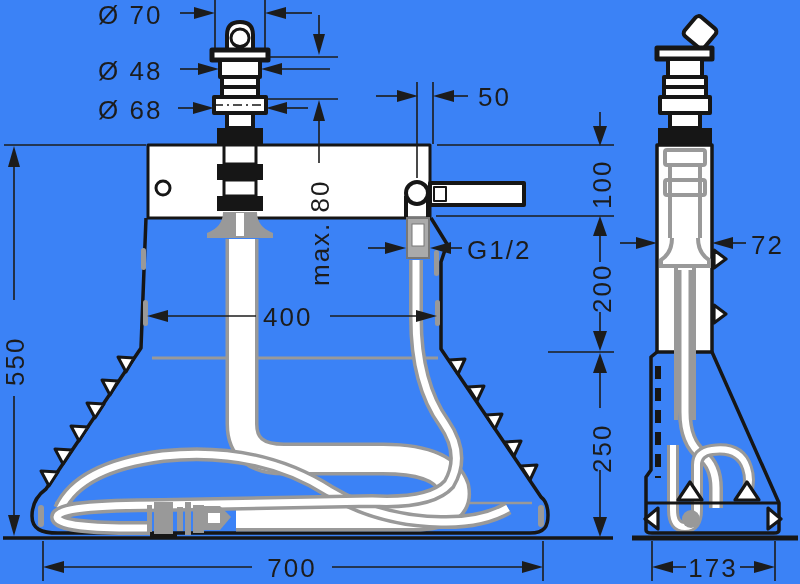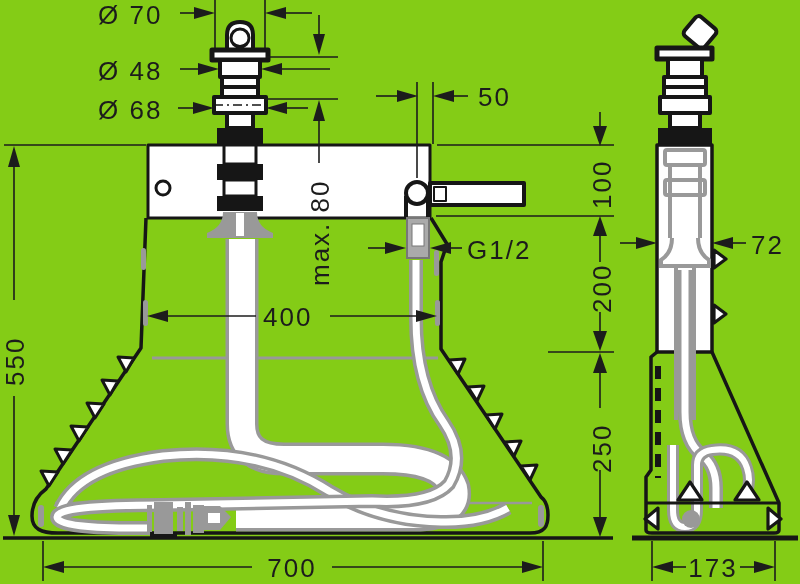--- a/index.html
+++ b/index.html
@@ -1,16 +1,16 @@
 <!DOCTYPE html>
 <html><head>
 <meta charset="utf-8">
 <style>
   html,body{margin:0;padding:0;background:#fff;}
-  .canvas{position:relative;width:800px;height:584px;background:#84cc16;overflow:hidden;}
+  .canvas{position:relative;width:800px;height:584px;background:#3b82f6;overflow:hidden;}
   svg{display:block;}
   .dim-text{font-family:"Liberation Sans",sans-serif;font-size:26px;letter-spacing:2px;fill:#1c1c1c;}
   .ln{stroke:#1c1c1c;stroke-width:1.6;fill:none;}
   .arrow{fill:#1c1c1c;stroke:none;}
   .outline{stroke:#161616;fill:none;stroke-linejoin:round;}
   .w2{stroke-width:2;} .w3{stroke-width:3;} .w35{stroke-width:3.5;} .w4{stroke-width:4;} .w5{stroke-width:5;}
   .white{fill:#ffffff;}
   .gray{stroke:#999999;} .grayfill{fill:#999999;}
   .tooth{fill:#ffffff;stroke:#161616;stroke-width:3;stroke-linejoin:round;}
   .tri{fill:#ffffff;stroke:#161616;stroke-width:3.2;stroke-linejoin:round;}

